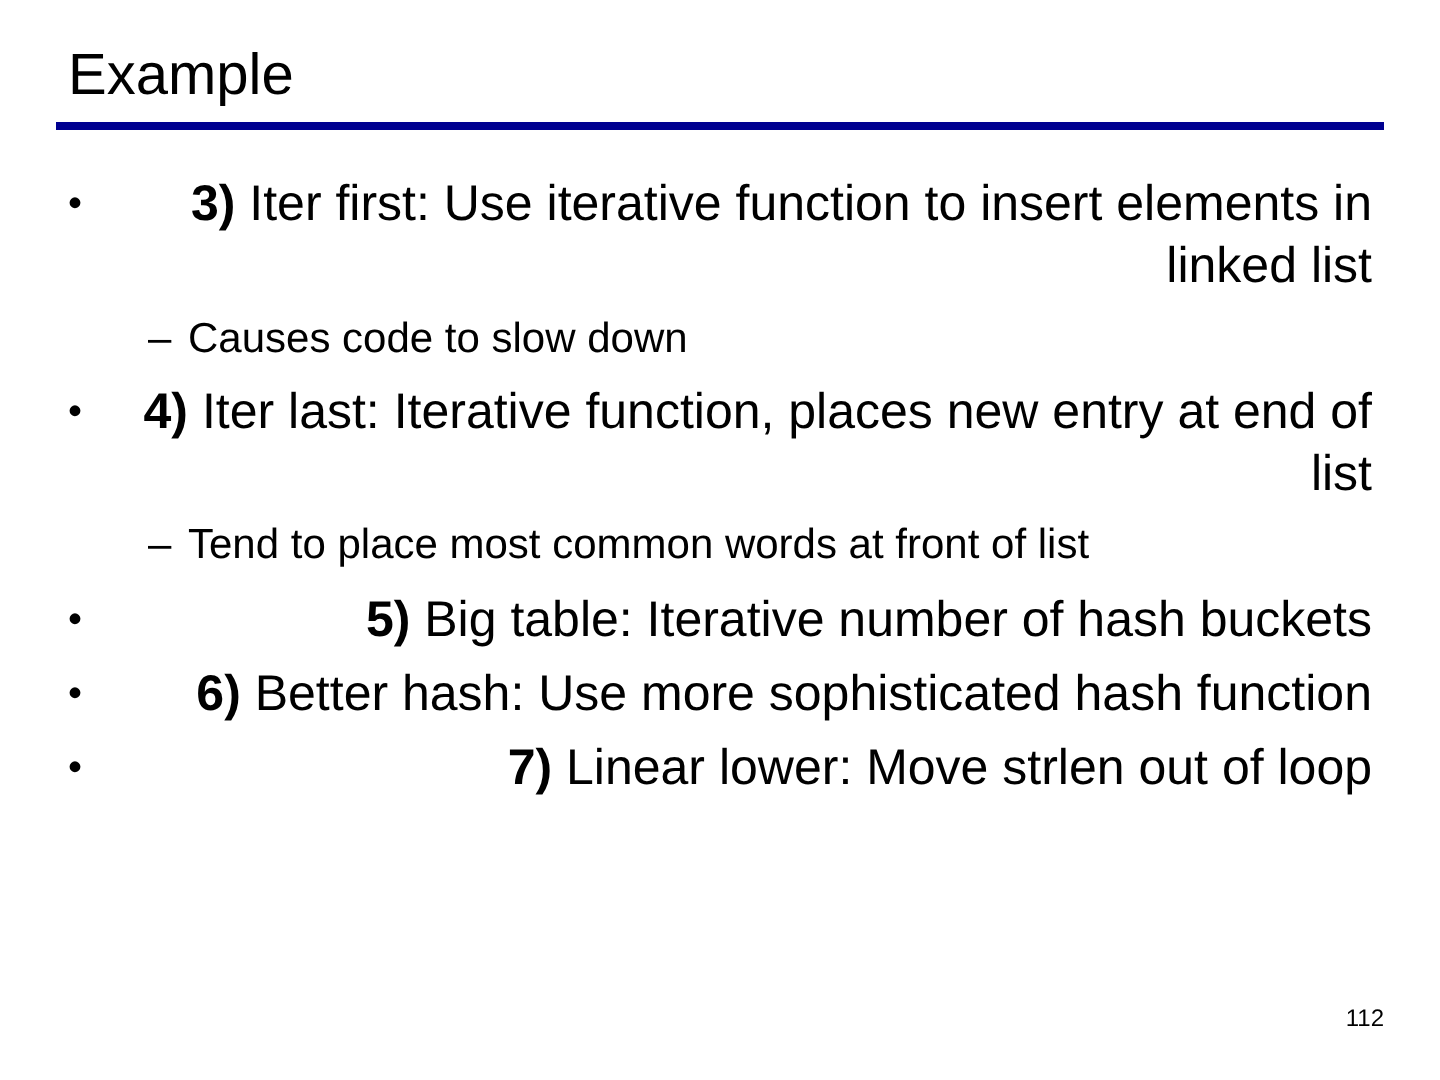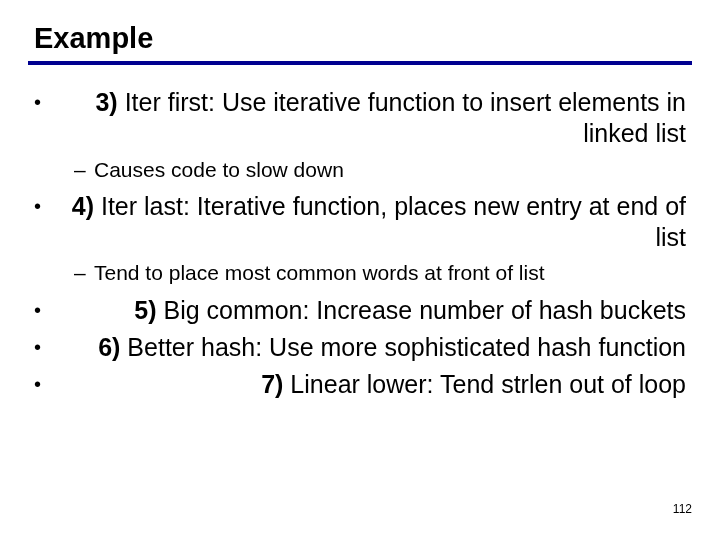--- a/index.html
+++ b/index.html
@@ -10,21 +10,21 @@
       font-family: "Comic Sans MS", "Comic Sans", cursive, sans-serif;
       color: #000;
       position: relative;
       overflow: hidden;
     }
     .slide {
       padding: 22px 28px 0 28px;
     }
     .title {
       font-size: 29px;
-      font-weight: bold;
+      font-weight: normal;
       margin-bottom: 6px;
       margin-left: 6px;
     }
     .rule {
       height: 4px;
       background: #000090;
       margin-bottom: 22px;
     }
     .body {
       padding-left: 6px;
@@ -96,34 +96,34 @@
       </span>
     </div>
     <div class="item-l2">
       <span class="dash">–</span>
       <span class="txt">Tend to place most common words at front of list</span>
     </div>
 
     <div class="item-l1">
       <span class="bullet">•</span>
       <span class="txt">
-        <span class="num">5)</span><span> Big common: Increase number of hash buckets</span>
+        <span class="num">5)</span><span> Big table: Iterative number of hash buckets</span>
       </span>
     </div>
 
     <div class="item-l1">
       <span class="bullet">•</span>
       <span class="txt">
         <span class="num">6)</span><span> Better hash: Use more sophisticated hash function</span>
       </span>
     </div>
 
     <div class="item-l1">
       <span class="bullet">•</span>
       <span class="txt">
-        <span class="num">7)</span><span> Linear lower: Tend strlen out of loop</span>
+        <span class="num">7)</span><span> Linear lower: Move strlen out of loop</span>
       </span>
     </div>
 
   </div>
 </div>
 
 <div class="page-num">112</div>
 
 </body></html>

